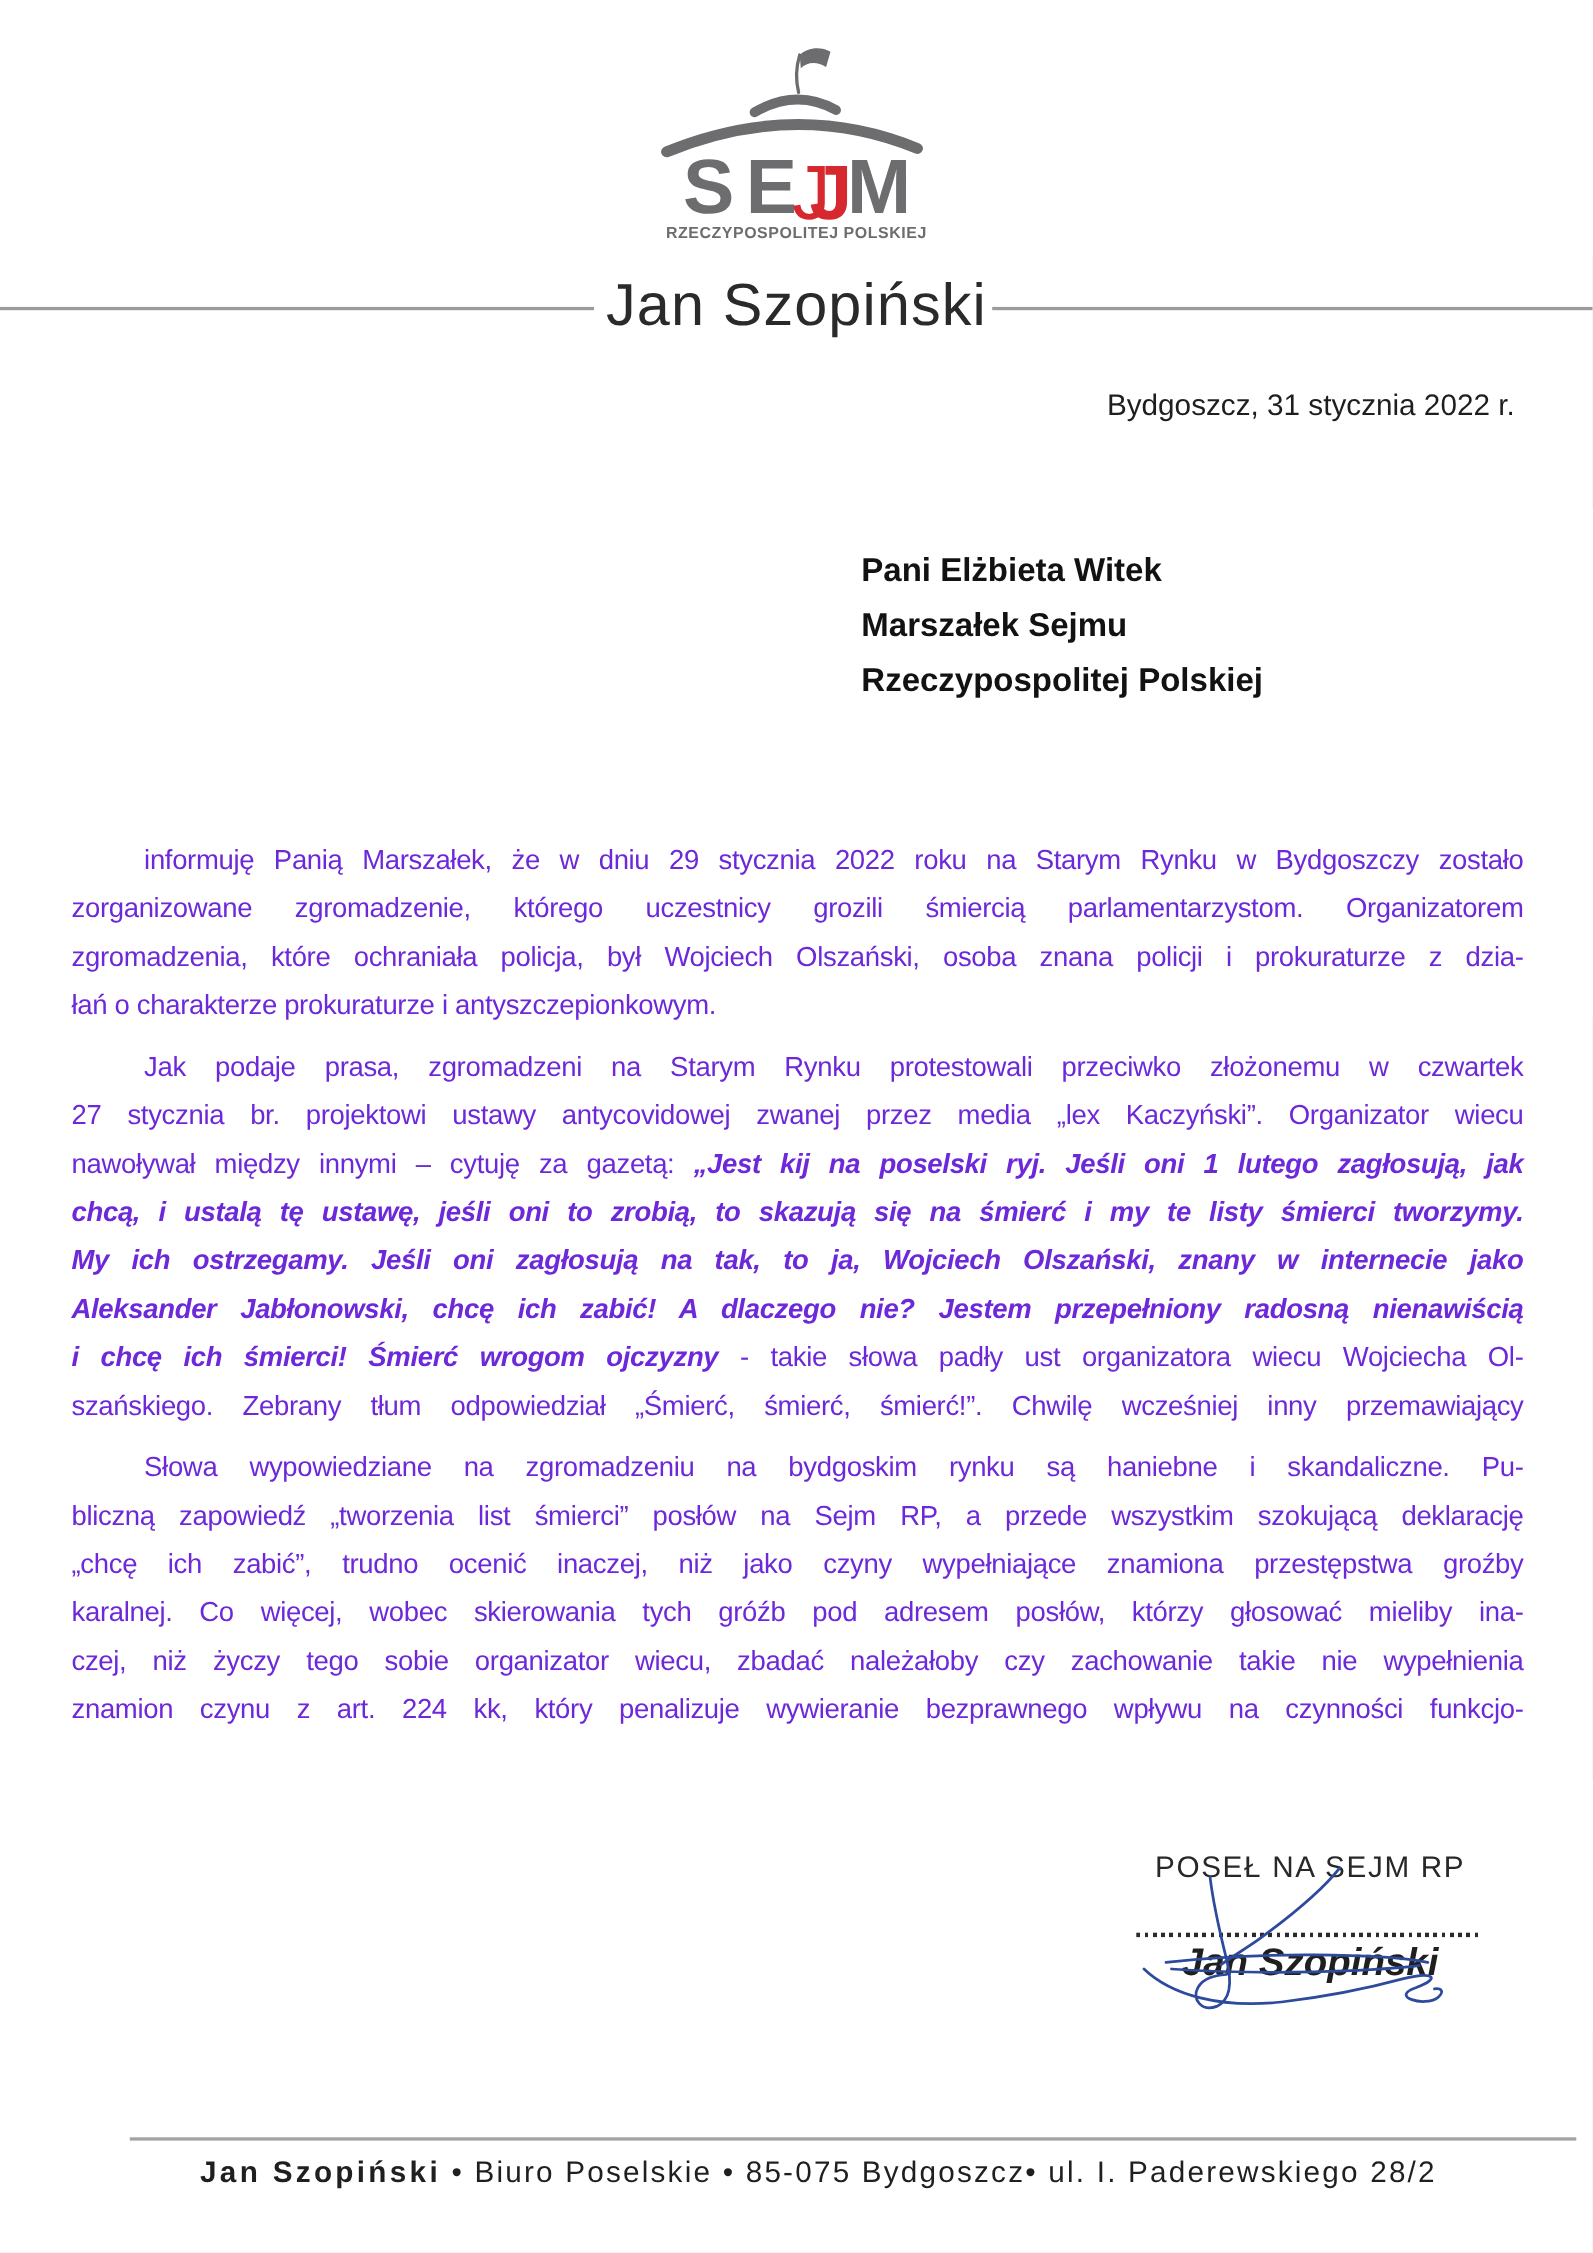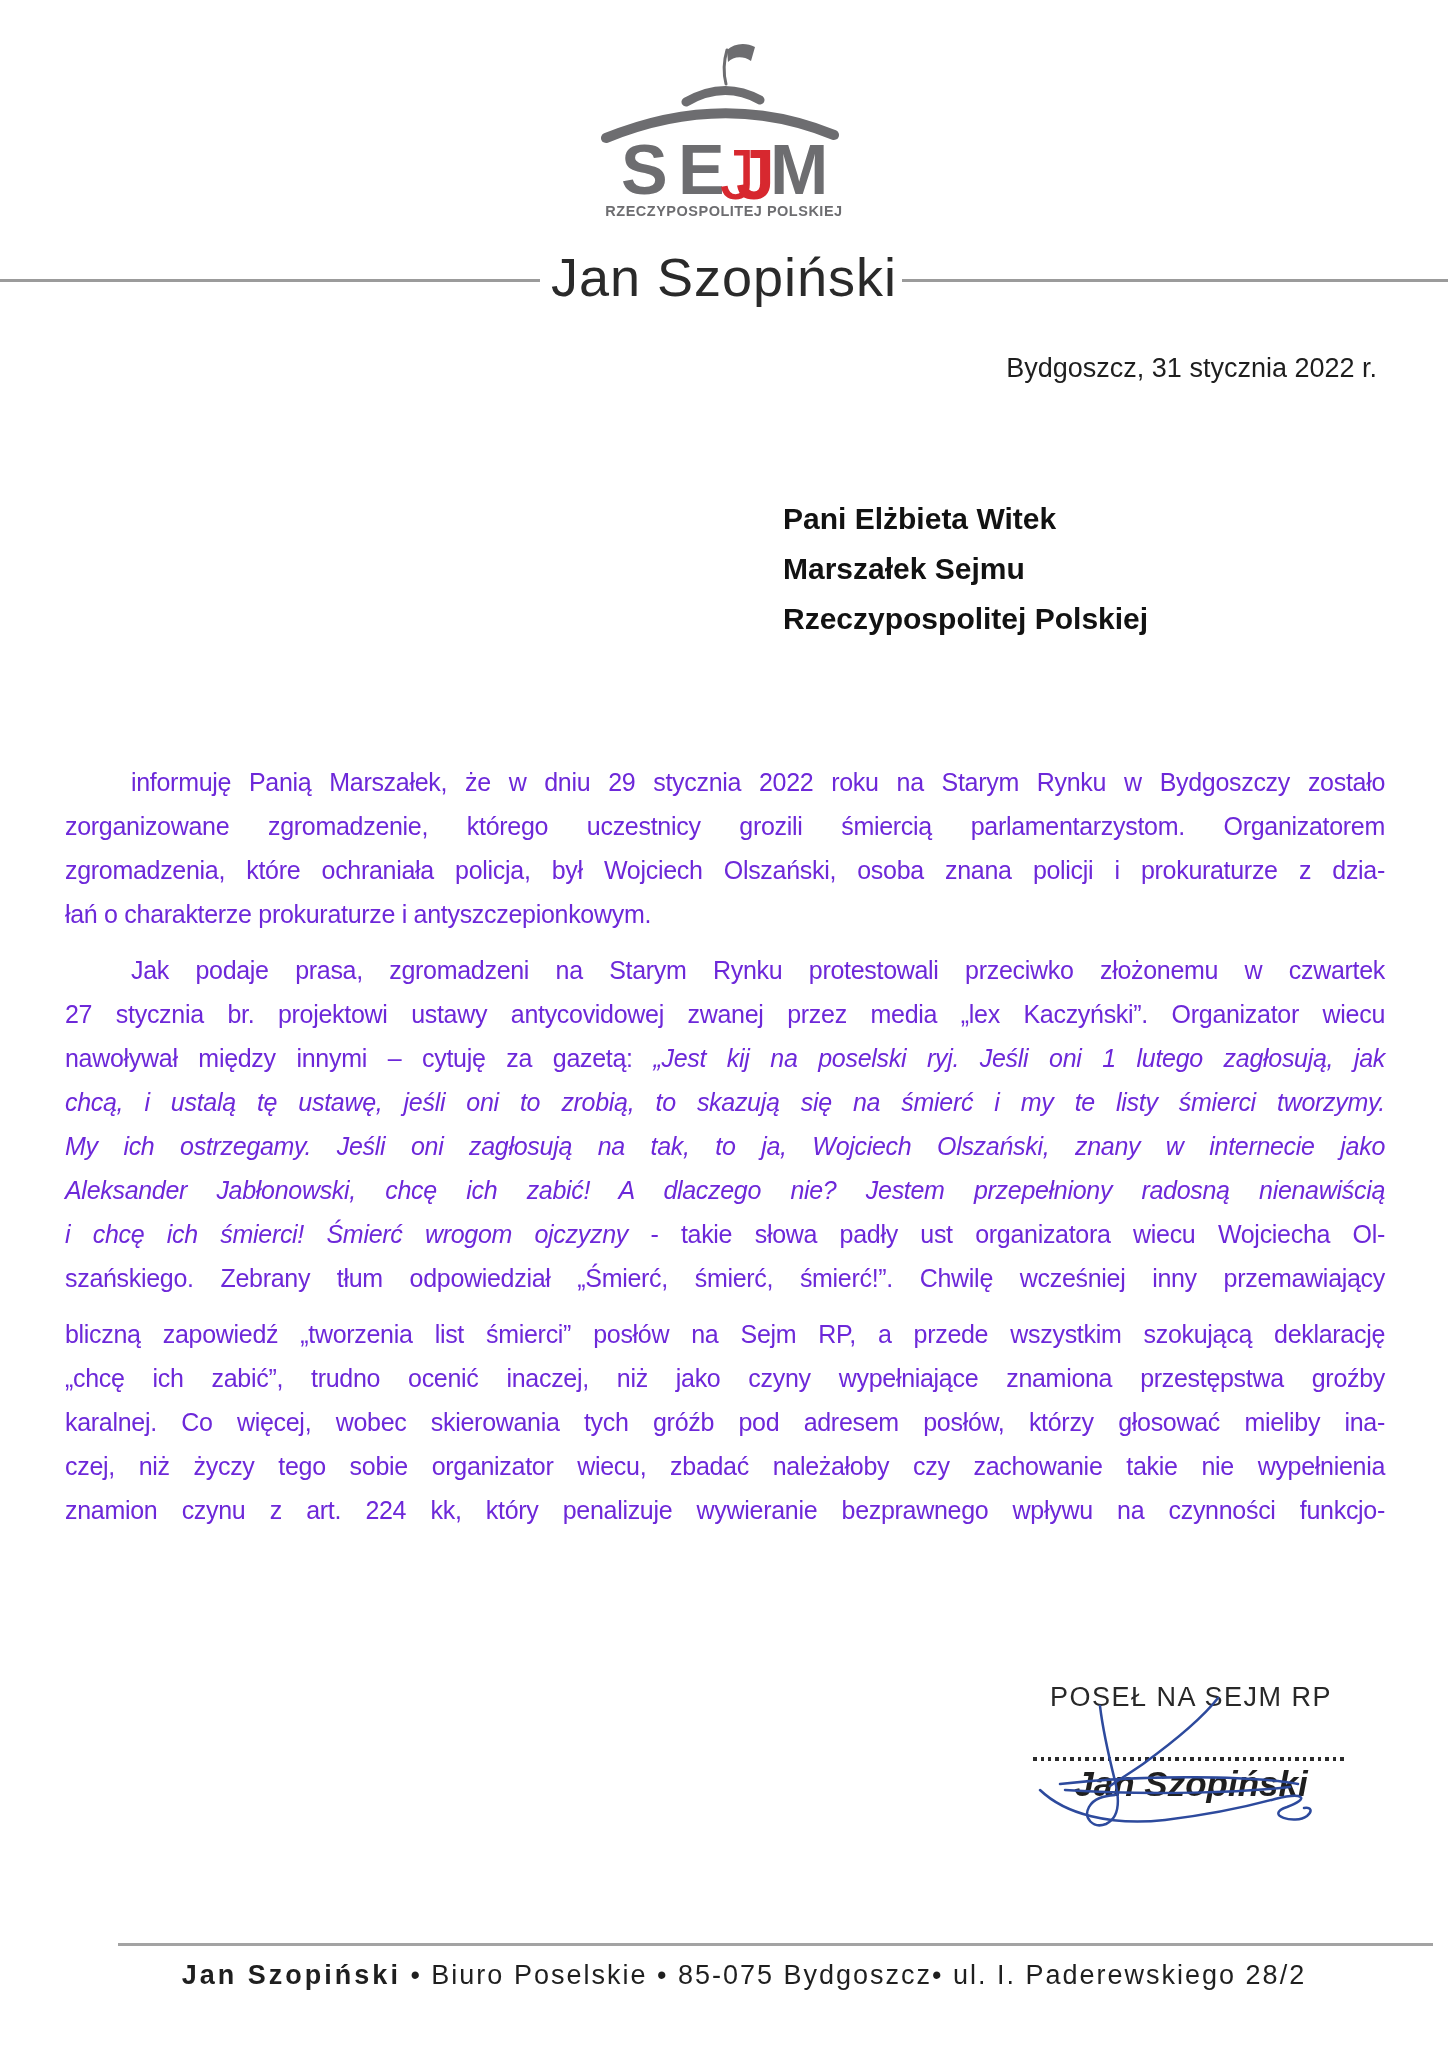--- a/index.html
+++ b/index.html
@@ -33,21 +33,21 @@
 
   
   .letter-body {
     position:absolute; left:65px; top:760px; width:1320px;
     font-size:25px; letter-spacing:-0.3px; color:#6d28d9;
   }
   .para + .para { margin-top:12px; }
   .bline { line-height:44px; text-align:justify; text-align-last:justify; white-space:normal; }
   .bline.lastline { text-align-last:left; }
   .indent { display:inline-block; width:66px; }
-  .run-bi { font-weight:400; font-style:italic; }
+  .run-bi { font-weight:700; font-style:italic; }
 
   
   .sig-title {
     position:absolute; left:1036px; top:1682px; width:310px;
     text-align:center; font-size:27px; letter-spacing:1.5px; color:#282828;
   }
   .sig-dots {
     position:absolute; left:1033px; top:1757px; width:314px; height:4px;
     background-image:repeating-linear-gradient(90deg,#2b2b2b 0 3.5px,transparent 3.5px 7.5px);
   }
@@ -112,20 +112,21 @@
         <div class="bline"><span class="indent"></span><span class="run-r">Jak podaje prasa, zgromadzeni na Starym Rynku protestowali przeciwko złożonemu w czwartek</span></div>
         <div class="bline"><span class="run-r">27 stycznia br. projektowi ustawy antycovidowej zwanej przez media „lex Kaczyński”. Organizator wiecu</span></div>
         <div class="bline"><span class="run-r">nawoływał między innymi – cytuję za gazetą: </span><span class="run-bi">„Jest kij na poselski ryj. Jeśli oni 1 lutego zagłosują, jak</span></div>
         <div class="bline"><span class="run-bi">chcą, i ustalą tę ustawę, jeśli oni to zrobią, to skazują się na śmierć i my te listy śmierci tworzymy.</span></div>
         <div class="bline"><span class="run-bi">My ich ostrzegamy. Jeśli oni zagłosują na tak, to ja, Wojciech Olszański, znany w internecie jako</span></div>
         <div class="bline"><span class="run-bi">Aleksander Jabłonowski, chcę ich zabić! A dlaczego nie? Jestem przepełniony radosną nienawiścią</span></div>
         <div class="bline"><span class="run-bi">i chcę ich śmierci! Śmierć wrogom ojczyzny</span><span class="run-r"> - takie słowa padły ust organizatora wiecu Wojciecha Ol-</span></div>
         <div class="bline"><span class="run-r">szańskiego. Zebrany tłum odpowiedział „Śmierć, śmierć, śmierć!”. Chwilę wcześniej inny przemawiający</span></div>
       </div>
       <div class="para">
+        <div class="bline"><span class="indent"></span><span class="run-r">Słowa wypowiedziane na zgromadzeniu na bydgoskim rynku są haniebne i skandaliczne. Pu-</span></div>
         <div class="bline"><span class="run-r">bliczną zapowiedź „tworzenia list śmierci” posłów na Sejm RP, a przede wszystkim szokującą deklarację</span></div>
         <div class="bline"><span class="run-r">„chcę ich zabić”, trudno ocenić inaczej, niż jako czyny wypełniające znamiona przestępstwa groźby</span></div>
         <div class="bline"><span class="run-r">karalnej. Co więcej, wobec skierowania tych gróźb pod adresem posłów, którzy głosować mieliby ina-</span></div>
         <div class="bline"><span class="run-r">czej, niż życzy tego sobie organizator wiecu, zbadać należałoby czy zachowanie takie nie wypełnienia</span></div>
         <div class="bline"><span class="run-r">znamion czynu z art. 224 kk, który penalizuje wywieranie bezprawnego wpływu na czynności funkcjo-</span></div>
       </div>
     </div>
 
   <div class="sig-title">POSEŁ NA SEJM RP</div>
   <div class="sig-dots"></div>

